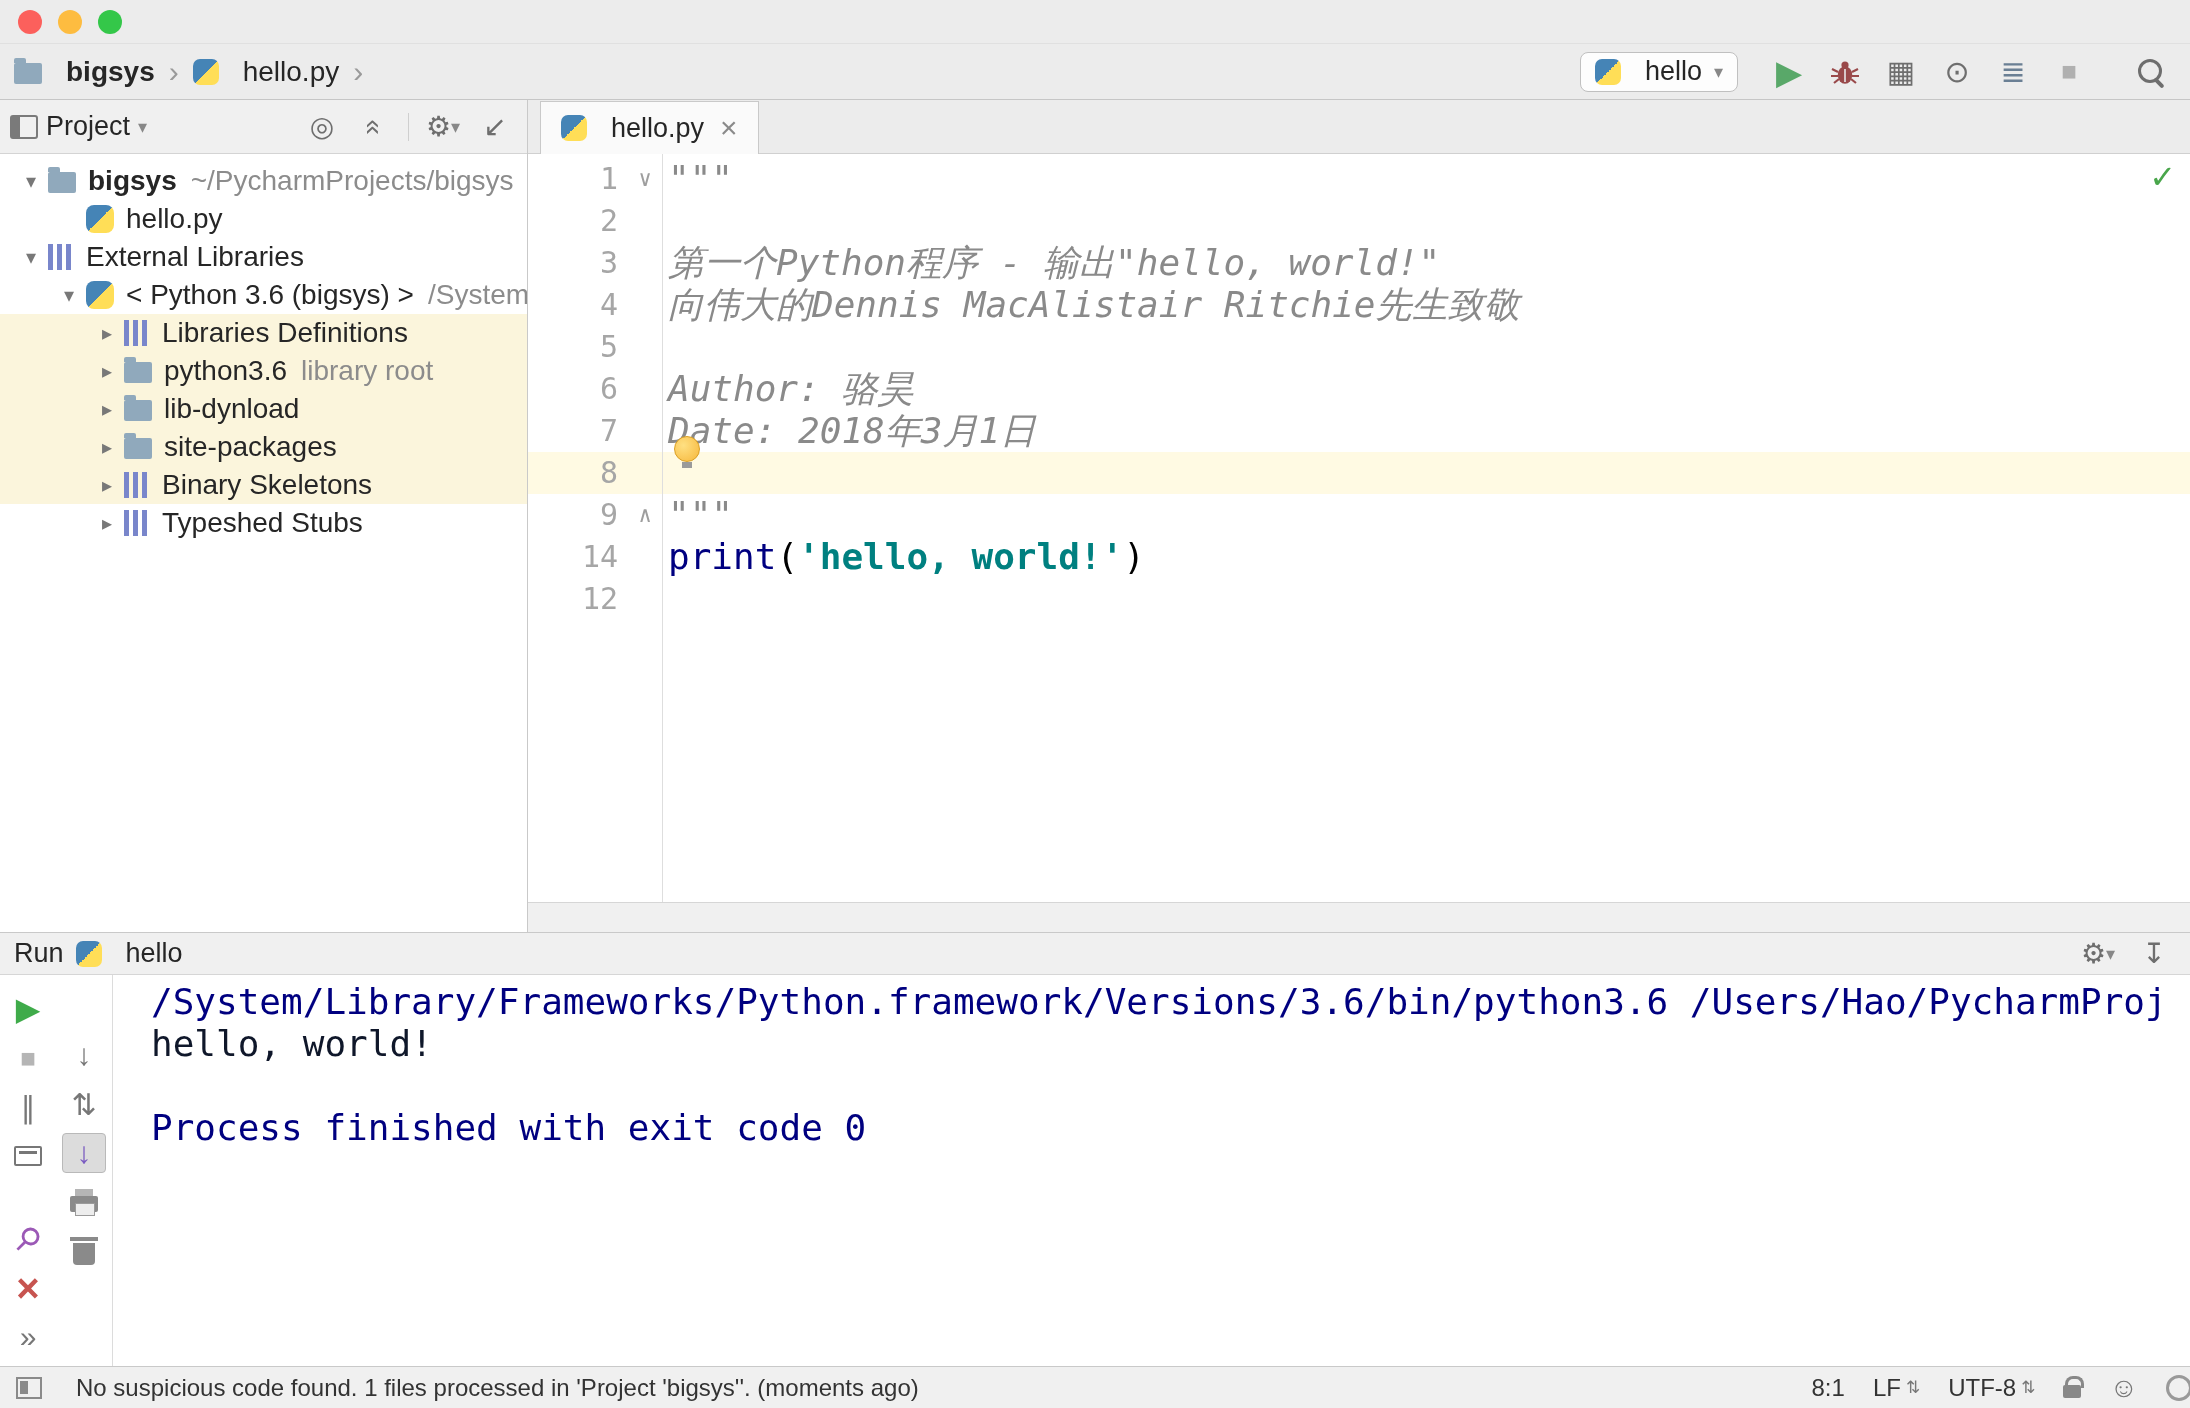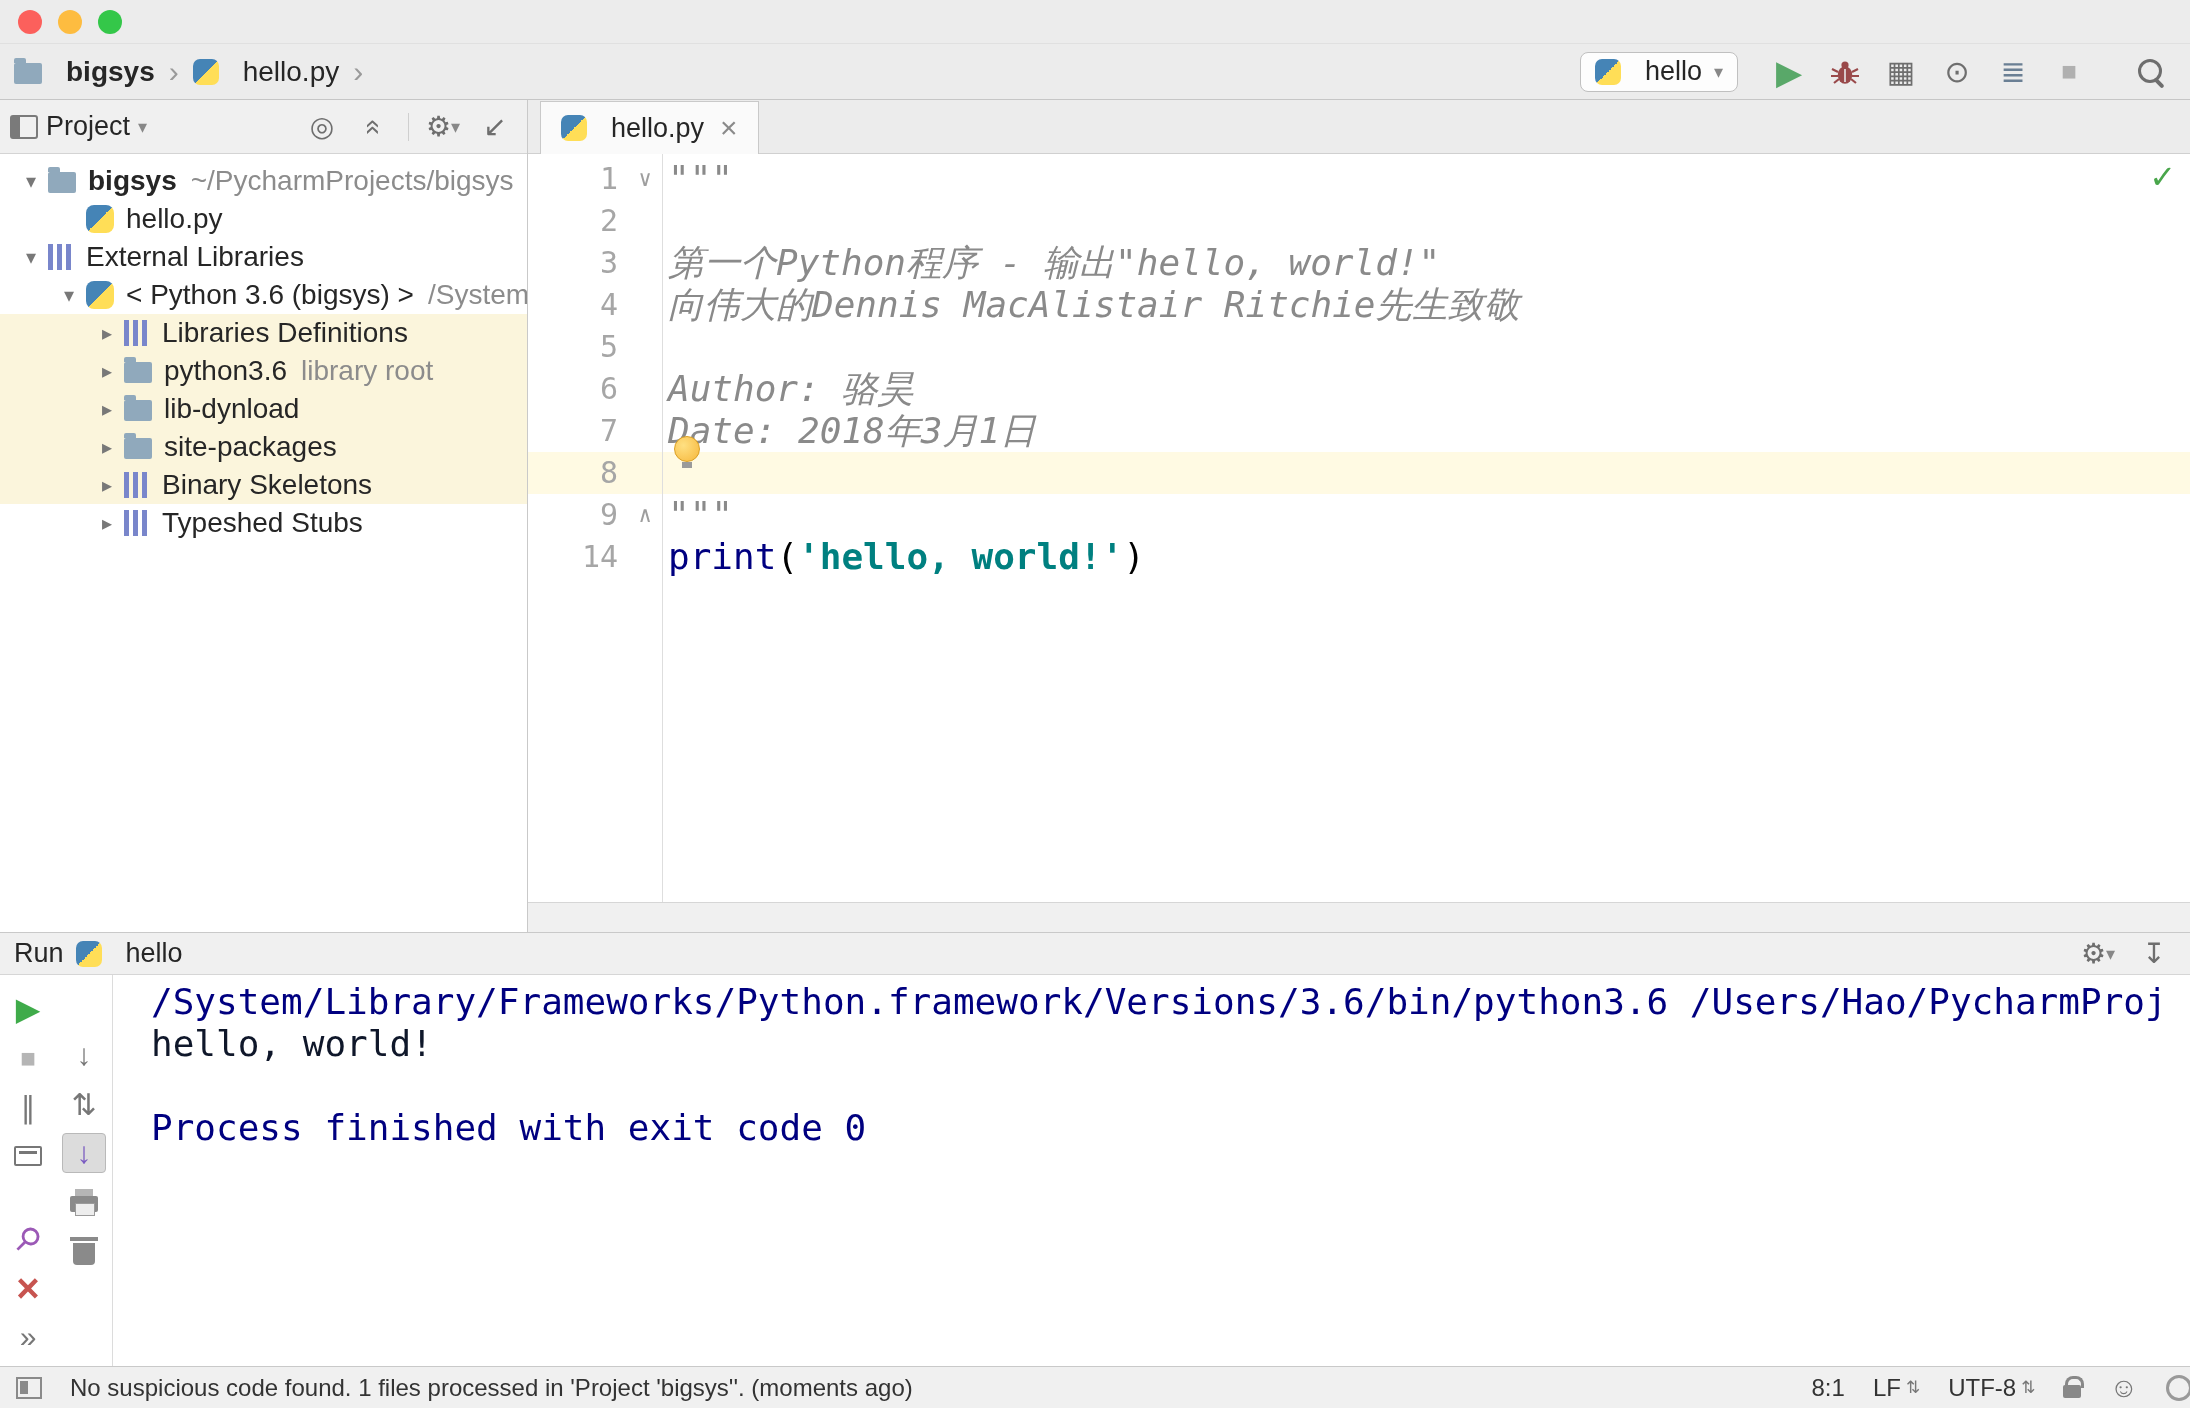--- a/index.html
+++ b/index.html
@@ -106,21 +106,21 @@
 .trash-icon::before{content:"";position:absolute;top:-6px;left:-3px;width:28px;height:4px;background:#8a8a8a;}
 .console{flex:1;padding:6px 0 0 38px;font-family:"DejaVu Sans Mono",monospace;font-size:36px;overflow:hidden;}
 .cline{height:42px;line-height:42px;white-space:pre;}
 .cline.system{color:#000080;}
 .cline.stdout{color:#0f172a;}
 
 
 .statusbar{flex:0 0 42px;background:#f0f0f0;border-top:1px solid #c9c9c9;display:flex;align-items:center;padding:0 16px;font-size:24px;color:#333;gap:28px;overflow:hidden;}
 .sb-toggle{width:26px;height:22px;border:2px solid #8a8a8a;position:relative;display:inline-block;}
 .sb-toggle::before{content:"";position:absolute;left:2px;top:2px;width:8px;height:13px;background:#8a8a8a;}
-.sb-msg{margin-left:0;}
+.sb-msg{margin-left:6px;}
 .sb-item{display:flex;align-items:center;gap:5px;white-space:nowrap;}
 .mini{font-size:17px;color:#777;}
 .lock-icon{width:18px;height:13px;background:#888;border-radius:2px;position:relative;display:inline-block;margin-top:7px;}
 .lock-icon::before{content:"";position:absolute;left:2px;top:-9px;width:13px;height:9px;border:3px solid #888;border-bottom:none;border-radius:8px 8px 0 0;}
 .hector{font-size:28px;color:#777;}
 .partial-circle{flex:0 0 26px;width:26px;height:26px;border:3px solid #999;border-radius:50%;margin-right:-18px;}
 </style>
 </head>
 <body>
 
@@ -295,20 +295,25 @@
             <div class="eline">
               <span class="gut">9</span>
               <span class="fold">∧</span>
               <span class="code"><span class="seg-doc">"""</span></span>
             </div>
             <div class="eline">
               <span class="gut">14</span>
               <span class="fold"></span>
               <span class="code"><span class="seg-builtin">print</span><span class="seg-plain">(</span><span class="seg-string">'hello, world!'</span><span class="seg-plain">)</span></span>
             </div>
+            <div class="eline">
+              <span class="gut">12</span>
+              <span class="fold"></span>
+              <span class="code"></span>
+            </div>
           </div>
         <span class="inspection-check">✓</span>
       </div>
       <div class="editor-strip"></div>
     </div>
   </div>
 
   <div class="run-panel">
     <div class="run-header">
       <span class="rh-title">Run</span>

